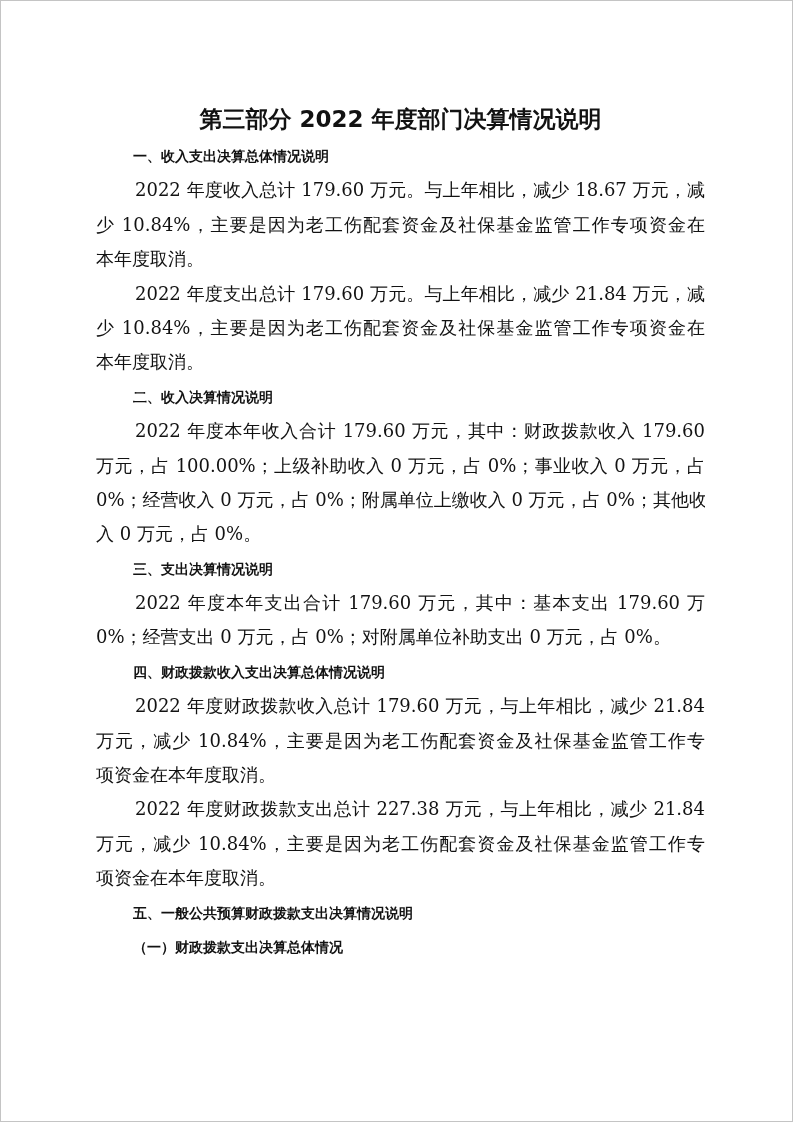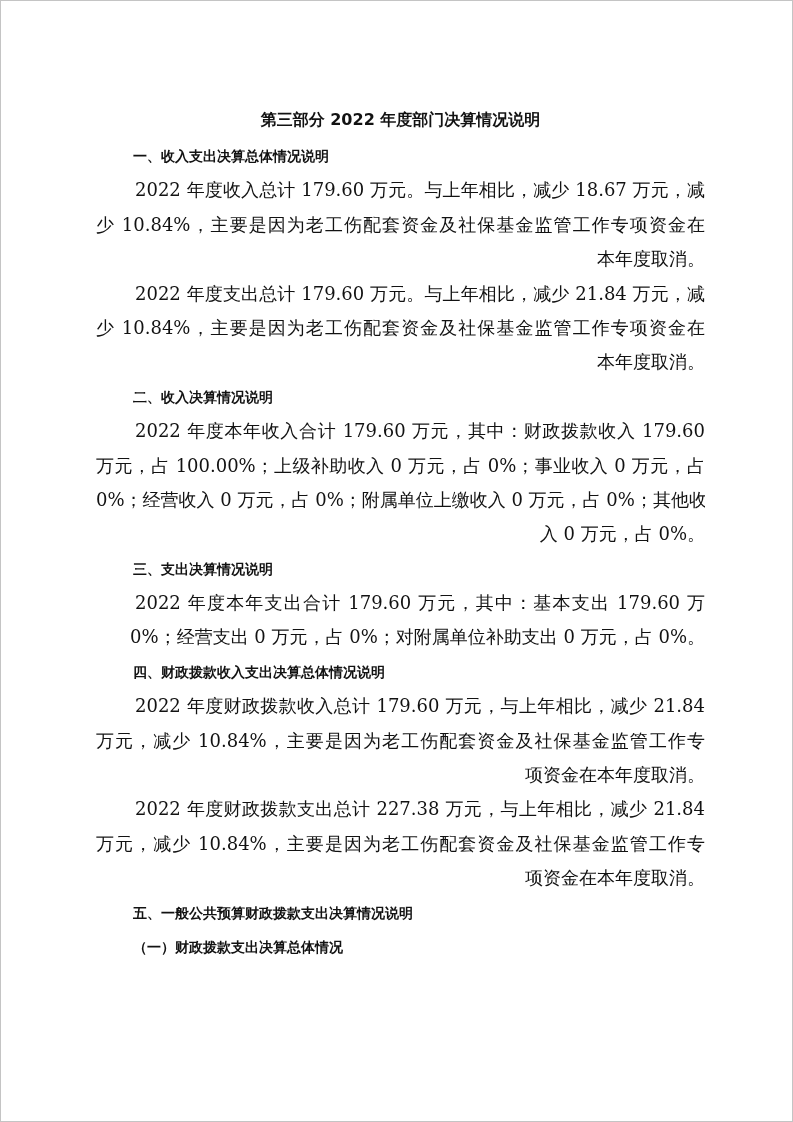--- a/index.html
+++ b/index.html
@@ -19,21 +19,21 @@
   }
   .content {
     position: absolute;
     left: 95px;
     top: 99px;
     width: 609px;
   }
   .doc-title {
     font-family: "DejaVu Sans", "Liberation Sans", sans-serif;
     font-weight: bold;
-    font-size: 16px;
+    font-size: 23px;
     height: 39px;
     line-height: 39px;
     text-align: center;
     white-space: nowrap;
   }
   .heading, .subheading {
     font-family: "DejaVu Sans", "Liberation Sans", sans-serif;
     font-weight: bold;
     font-size: 14px;
     height: 34.4px;
@@ -45,21 +45,20 @@
   .paragraph {
     margin: 0;
   }
   .bline {
     font-family: "DejaVu Serif", "Liberation Serif", serif;
     font-size: 18px;
     height: 34.4px;
     line-height: 34.4px;
     white-space: nowrap;
     overflow: hidden;
-    text-align: right;
   }
   .bline.first {
     text-indent: 39px;
   }
   .bline.just {
     text-align: justify;
     text-align-last: justify;
   }
 </style>
 </head>

